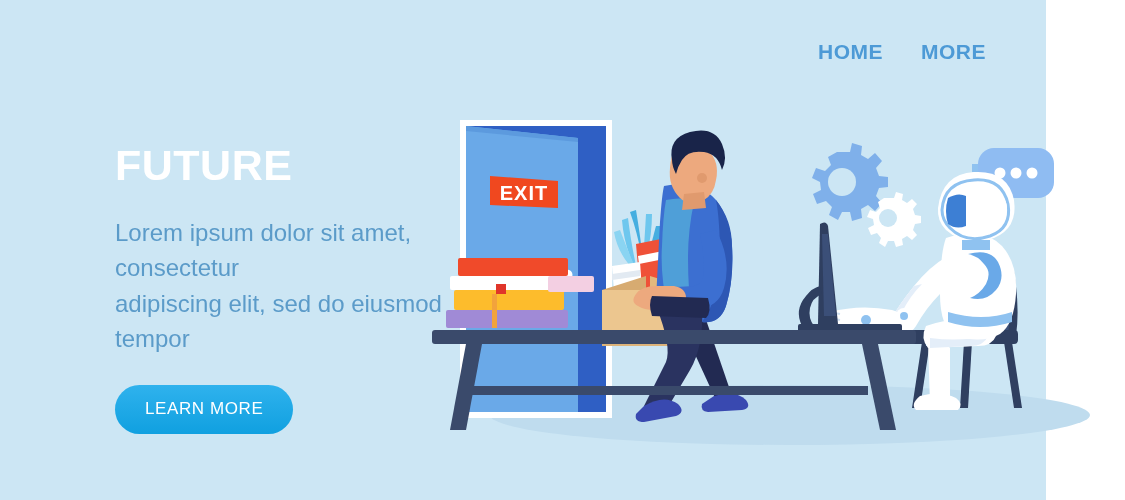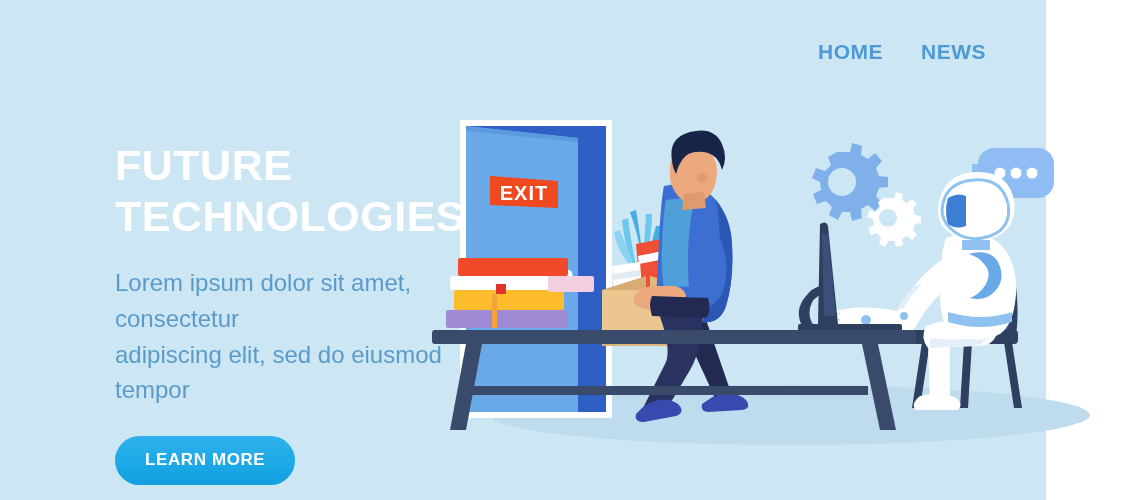--- a/index.html
+++ b/index.html
@@ -55,21 +55,21 @@
     font-weight:normal;
     max-width:380px;
   }
   #subtitle .st-line { display:block; }
   #cta {
     margin-top:28px;
     display:inline-block;
     background:linear-gradient(180deg,#2fb2ed 0%,#10a0e0 100%);
     color:#fff;
     font-size:17px;
-    font-weight:bold;
+    font-weight:normal;
     letter-spacing:0.6px;
     padding:14px 30px 15px 30px;
     border:none;
     border-radius:26px;
     cursor:pointer;
     font-family:"Liberation Sans", sans-serif;
   }
 
   
   #illustration {
@@ -79,27 +79,26 @@
   }
   #illustration svg { display:block; }
 </style>
 </head>
 <body>
 
 <div id="banner">
 
   <nav id="topnav">
     <span class="nav-link">HOME</span>
-    <span class="nav-link">NEWS</span>
+    <span class="nav-link">MORE</span>
   </nav>
 
   <div id="copy">
     <h1 id="headline">
       <span class="hl-line">FUTURE</span>
-      <span class="hl-line">TECHNOLOGIES</span>
     </h1>
     <p id="subtitle">
       <span class="st-line">Lorem ipsum dolor sit amet, consectetur</span>
       <span class="st-line">adipiscing elit, sed do eiusmod tempor</span>
     </p>
     <button id="cta">LEARN MORE</button>
   </div>
 
   <div id="illustration">
   <svg width="660" height="370" viewBox="0 0 660 370" xmlns="http://www.w3.org/2000/svg">

